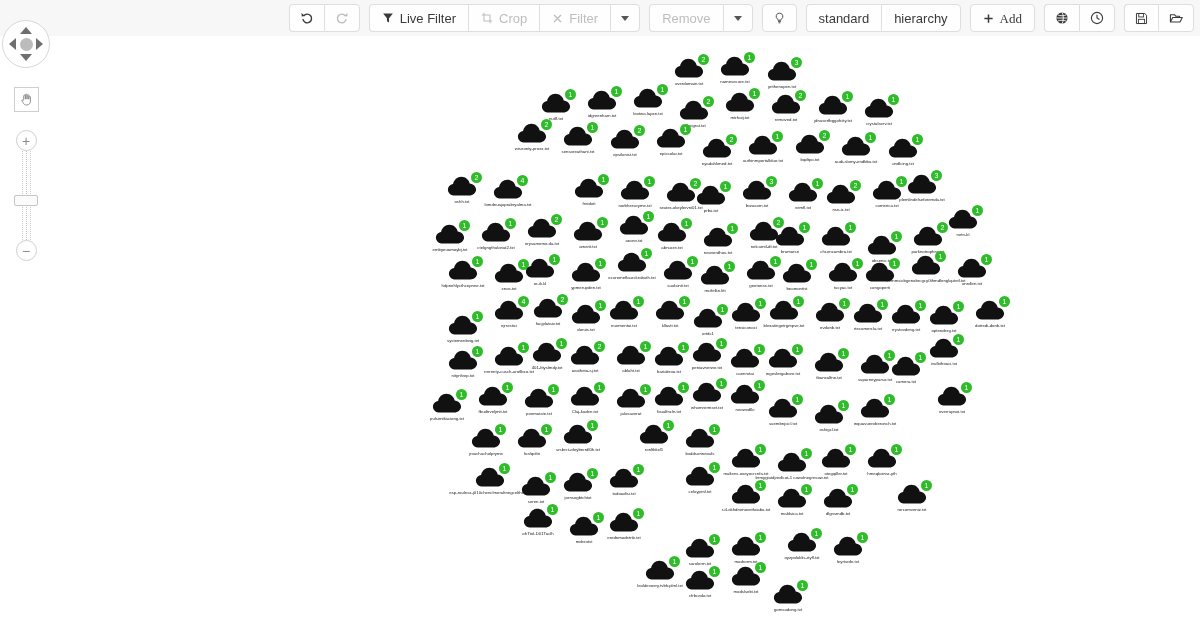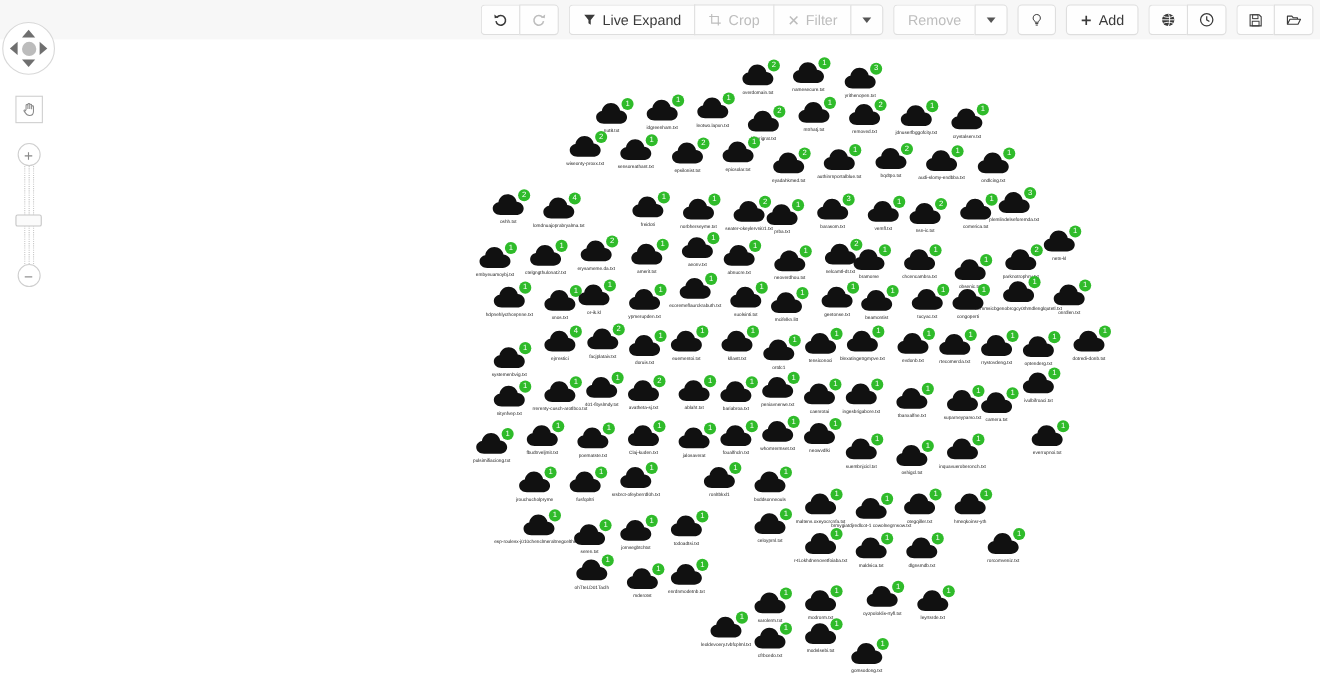--- a/index.html
+++ b/index.html
@@ -34,21 +34,21 @@
     display: flex; align-items: center; justify-content: center;
     gap: 6px;
     font-size: 13px;
     color: #3a3a3a;
     cursor: pointer;
     white-space: nowrap;
     line-height: 1;
   }
   .btn-group .tbtn:first-child { border-radius: 4px 0 0 4px; }
   .btn-group .tbtn:last-child { border-radius: 0 4px 4px 0; border-right-width: 1px; }
-  .btn-group .tbtn:only-child { border-radius: 4px; border-right-width: 1px; }
+  .btn-group .tbtn:only-child { border-radius: 4px; border-right-width: 1px; font-family: Liberation Serif, serif; }
   .tbtn.disabled { color: #bdbdbd; cursor: default; }
   .tbtn.icon-only { padding: 0 10px; }
   .tbtn.caret { padding: 0 9px; }
   .tbtn svg { display: block; }
   .caret-glyph {
     width: 0; height: 0;
     border-left: 4px solid transparent;
     border-right: 4px solid transparent;
     border-top: 5px solid #555;
   }
@@ -190,21 +190,21 @@
           </span>
         </div>
       </div>
       <div class="btn-group">
         <div class="tbtn">
           <span style="display: flex;">
             <svg width="12" height="12" viewBox="0 0 16 16">
               <path d="M1.5 2h13L9.4 8.2V14L6.6 12.3V8.2z" fill="#3a3a3a"></path>
             </svg>
           </span>
-          <span>Live Expand</span>
+          <span>Live Filter</span>
         </div>
         <div class="tbtn disabled">
           <span style="display: flex;">
             <svg width="12" height="12" viewBox="0 0 16 16">
               <path d="M4 1v11h11M1 4h11v11" fill="none" stroke="#bdbdbd" stroke-width="1.4"></path>
             </svg>
           </span>
           <span>Crop</span>
         </div>
         <div class="tbtn disabled">
@@ -228,20 +228,28 @@
         </div>
       </div>
       <div class="btn-group">
         <div class="tbtn icon-only">
           <span style="display: flex;">
             <svg width="13" height="13" viewBox="0 0 16 16">
               <path d="M8 1.4A4 4 0 0 0 5.5 8.6c.4.5.6 1 .6 1.5h3.8c0-.5.2-1 .6-1.5A4 4 0 0 0 8 1.4z" fill="none" stroke="#3a3a3a" stroke-width="1.1"></path>
               <path d="M6.3 11.6h3.4M6.8 13.3h2.4" stroke="#3a3a3a" stroke-width="1.1"></path>
             </svg>
           </span>
+        </div>
+      </div>
+      <div class="btn-group">
+        <div class="tbtn">
+          <span>standard</span>
+        </div>
+        <div class="tbtn">
+          <span>hierarchy</span>
         </div>
       </div>
       <div class="btn-group">
         <div class="tbtn">
           <span style="display: flex;">
             <svg width="11" height="11" viewBox="0 0 16 16">
               <path d="M8 2v12M2 8h12" fill="none" stroke="#3a3a3a" stroke-width="2.2"></path>
             </svg>
           </span>
           <span>Add</span>

